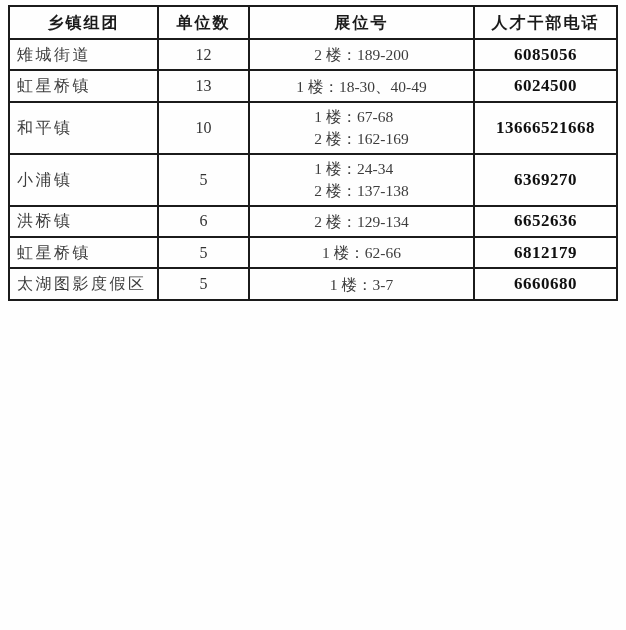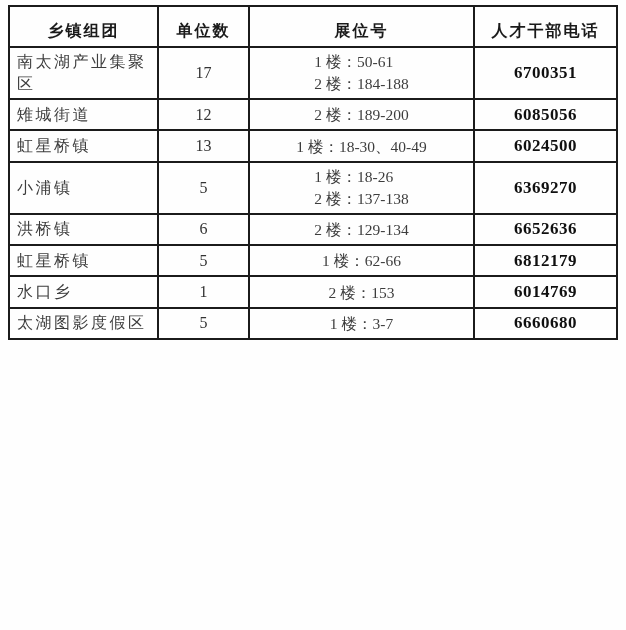--- a/index.html
+++ b/index.html
@@ -25,21 +25,21 @@
   col.c-booths { width: 225px; }
   col.c-phone  { width: 143px; }
   th, td {
     border: 2px solid #1b1b1b;
     padding: 3px 4px;
     line-height: 22px;
     vertical-align: middle;
     overflow: hidden;
   }
   th {
-    padding-top: 12px;
+    padding-top: 4px;
     padding-bottom: 4px;
     line-height: 23px;
     font-size: 16px;
     font-weight: bold;
     color: #1a1a1a;
     letter-spacing: 2px;
     white-space: nowrap;
   }
   td.town {
     text-align: left;
@@ -88,62 +88,56 @@
     <thead>
       <tr>
         <th>乡镇组团</th>
         <th>单位数</th>
         <th>展位号</th>
         <th>人才干部电话</th>
       </tr>
     </thead>
     <tbody>
       <tr>
-        <td class="town">南太湖产业集聚区</td>
-        <td class="units">17</td>
-        <td class="booths"><span class="booth-block"><div class="booth-line">1 楼：50-61</div><div class="booth-line">2 楼：184-188</div></span></td>
-        <td class="phone">6700351</td>
-      </tr>
-      <tr>
         <td class="town">雉城街道</td>
         <td class="units">12</td>
         <td class="booths"><span class="booth-block"><div class="booth-line">2 楼：189-200</div></span></td>
         <td class="phone">6085056</td>
       </tr>
       <tr>
         <td class="town">虹星桥镇</td>
         <td class="units">13</td>
         <td class="booths"><span class="booth-block"><div class="booth-line">1 楼：18-30、40-49</div></span></td>
         <td class="phone">6024500</td>
       </tr>
       <tr>
+        <td class="town">和平镇</td>
+        <td class="units">10</td>
+        <td class="booths"><span class="booth-block"><div class="booth-line">1 楼：67-68</div><div class="booth-line">2 楼：162-169</div></span></td>
+        <td class="phone">13666521668</td>
+      </tr>
+      <tr>
         <td class="town">小浦镇</td>
         <td class="units">5</td>
-        <td class="booths"><span class="booth-block"><div class="booth-line">1 楼：18-26</div><div class="booth-line">2 楼：137-138</div></span></td>
+        <td class="booths"><span class="booth-block"><div class="booth-line">1 楼：24-34</div><div class="booth-line">2 楼：137-138</div></span></td>
         <td class="phone">6369270</td>
       </tr>
       <tr>
         <td class="town">洪桥镇</td>
         <td class="units">6</td>
         <td class="booths"><span class="booth-block"><div class="booth-line">2 楼：129-134</div></span></td>
         <td class="phone">6652636</td>
       </tr>
       <tr>
         <td class="town">虹星桥镇</td>
         <td class="units">5</td>
         <td class="booths"><span class="booth-block"><div class="booth-line">1 楼：62-66</div></span></td>
         <td class="phone">6812179</td>
       </tr>
       <tr>
-        <td class="town">水口乡</td>
-        <td class="units">1</td>
-        <td class="booths"><span class="booth-block"><div class="booth-line">2 楼：153</div></span></td>
-        <td class="phone">6014769</td>
-      </tr>
-      <tr>
         <td class="town">太湖图影度假区</td>
         <td class="units">5</td>
         <td class="booths"><span class="booth-block"><div class="booth-line">1 楼：3-7</div></span></td>
         <td class="phone">6660680</td>
       </tr>
     </tbody>
   </table>
 </div>
 
 </body></html>

